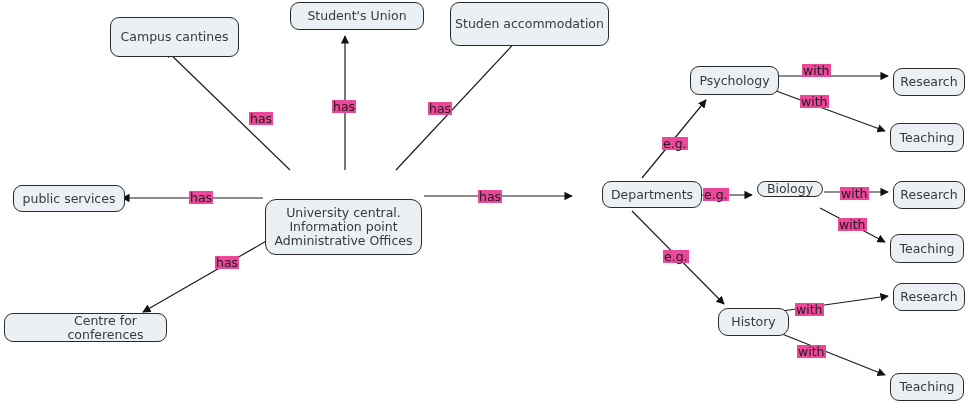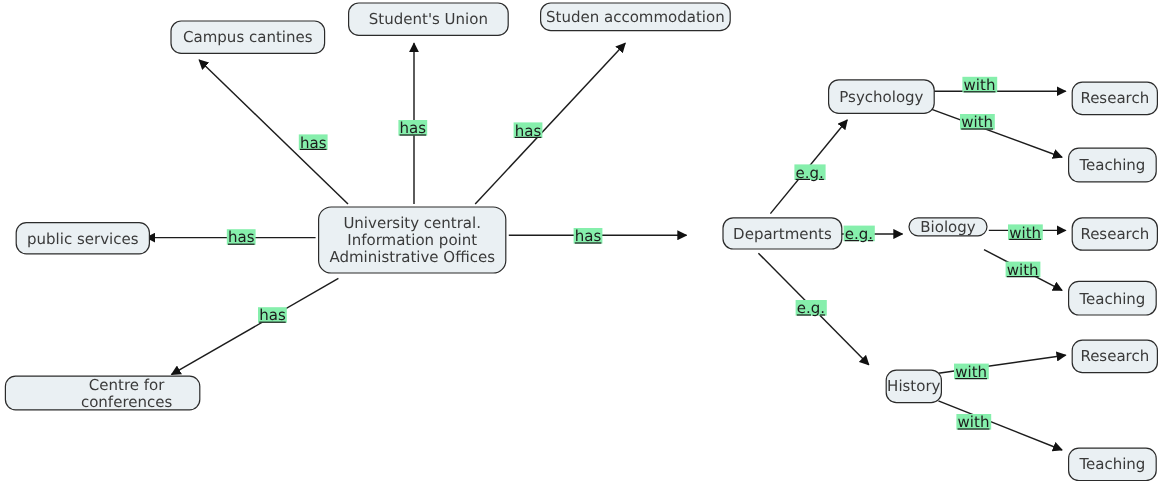--- a/index.html
+++ b/index.html
@@ -33,31 +33,31 @@
     line-height: 14px;
     display: flex;
     align-items: center;
     justify-content: center;
     text-align: center;
     white-space: pre-line;
     z-index: 2;
   }
   .node.multi {
     border-radius: 11px;
+    margin-top: 27px;
   }
   .edge-label {
     position: absolute;
     color: #1c1c1c;
     font-size: 12.5px;
     line-height: 13px;
-    background: #86efac;
+    background: #ec4899;
     padding: 0 1px;
     white-space: nowrap;
     z-index: 3;
-    text-decoration: underline;
   }
 </style>
 </head>
 <body>
 
 <div id="canvas">
 
   <svg id="edges" viewBox="0 0 967 401" xmlns="http://www.w3.org/2000/svg">
     <defs>
       <marker id="arrow" viewBox="0 0 10 10" refX="9" refY="5" markerWidth="7" markerHeight="7" orient="auto-start-reverse">
@@ -77,32 +77,32 @@
         <line x1="768" y1="76" x2="888" y2="76" stroke="#1c1c1c" stroke-width="1.2" marker-end="url(#arrow)"></line>
         <line x1="768" y1="88" x2="885" y2="131" stroke="#1c1c1c" stroke-width="1.2" marker-end="url(#arrow)"></line>
         <line x1="824" y1="192" x2="888" y2="192" stroke="#1c1c1c" stroke-width="1.2" marker-end="url(#arrow)"></line>
         <line x1="820" y1="208" x2="885" y2="242" stroke="#1c1c1c" stroke-width="1.2" marker-end="url(#arrow)"></line>
         <line x1="782" y1="311" x2="888" y2="296" stroke="#1c1c1c" stroke-width="1.2" marker-end="url(#arrow)"></line>
         <line x1="782" y1="334" x2="885" y2="375" stroke="#1c1c1c" stroke-width="1.2" marker-end="url(#arrow)"></line>
       </g>
   </svg>
 
   <div id="nodes-layer">
-      <div class="node" style="left: 110px; top: 17px; width: 129px; height: 28px; background: rgb(234, 240, 243); border-color: rgb(43, 43, 43); margin-left: 32px;">Campus cantines</div>
+      <div class="node" style="left: 110px; top: 17px; width: 129px; height: 40px; background: rgb(234, 240, 243); border-color: rgb(43, 43, 43);">Campus cantines</div>
       <div class="node" style="left: 290px; top: 2px; width: 134px; height: 28px; background: rgb(234, 240, 243); border-color: rgb(43, 43, 43);">Student's Union</div>
-      <div class="node" style="left: 450px; top: 2px; width: 159px; height: 24px; background: rgb(234, 240, 243); border-color: rgb(43, 43, 43);">Studen accommodation</div>
+      <div class="node" style="left: 450px; top: 2px; width: 159px; height: 44px; background: rgb(234, 240, 243); border-color: rgb(43, 43, 43);">Studen accommodation</div>
       <div class="node" style="left: 13px; top: 185px; width: 112px; height: 27px; background: rgb(234, 240, 243); border-color: rgb(43, 43, 43);">public services</div>
       <div class="node" style="left: 4px; top: 313px; width: 163px; height: 29px; background: rgb(234, 240, 243); border-color: rgb(43, 43, 43); padding-left: 40px;">Centre for conferences</div>
       <div class="node multi" style="left: 265px; top: 172px; width: 157px; height: 56px; background: rgb(234, 240, 243); border-color: rgb(43, 43, 43);">University central.
 Information point
 Administrative Offices</div>
       <div class="node" style="left: 602px; top: 181px; width: 100px; height: 27px; background: rgb(234, 240, 243); border-color: rgb(43, 43, 43);">Departments</div>
       <div class="node" style="left: 678px; top: 66px; width: 89px; height: 29px; background: rgb(234, 240, 243); border-color: rgb(43, 43, 43); margin-left: 12px;">Psychology</div>
       <div class="node" style="left: 757px; top: 181px; width: 66px; height: 16px; background: rgb(234, 240, 243); border-color: rgb(43, 43, 43);">Biology</div>
-      <div class="node" style="left: 738px; top: 308px; width: 47px; height: 28px; background: rgb(234, 240, 243); border-color: rgb(43, 43, 43);">History</div>
+      <div class="node" style="left: 718px; top: 308px; width: 71px; height: 28px; background: rgb(234, 240, 243); border-color: rgb(43, 43, 43); border-radius: 10px;">History</div>
       <div class="node" style="left: 893px; top: 68px; width: 72px; height: 28px; background: rgb(234, 240, 243); border-color: rgb(43, 43, 43);">Research</div>
       <div class="node" style="left: 890px; top: 123px; width: 74px; height: 29px; background: rgb(234, 240, 243); border-color: rgb(43, 43, 43);">Teaching</div>
       <div class="node" style="left: 893px; top: 181px; width: 72px; height: 28px; background: rgb(234, 240, 243); border-color: rgb(43, 43, 43);">Research</div>
       <div class="node" style="left: 890px; top: 234px; width: 74px; height: 29px; background: rgb(234, 240, 243); border-color: rgb(43, 43, 43);">Teaching</div>
       <div class="node" style="left: 893px; top: 283px; width: 72px; height: 28px; background: rgb(234, 240, 243); border-color: rgb(43, 43, 43);">Research</div>
       <div class="node" style="left: 890px; top: 373px; width: 74px; height: 28px; background: rgb(234, 240, 243); border-color: rgb(43, 43, 43);">Teaching</div>
     </div>
   <div id="labels-layer">
       <div class="edge-label" style="left: 249px; top: 112px; color: rgb(28, 28, 28);">has</div>
       <div class="edge-label" style="left: 332px; top: 100px; color: rgb(28, 28, 28);">has</div>

